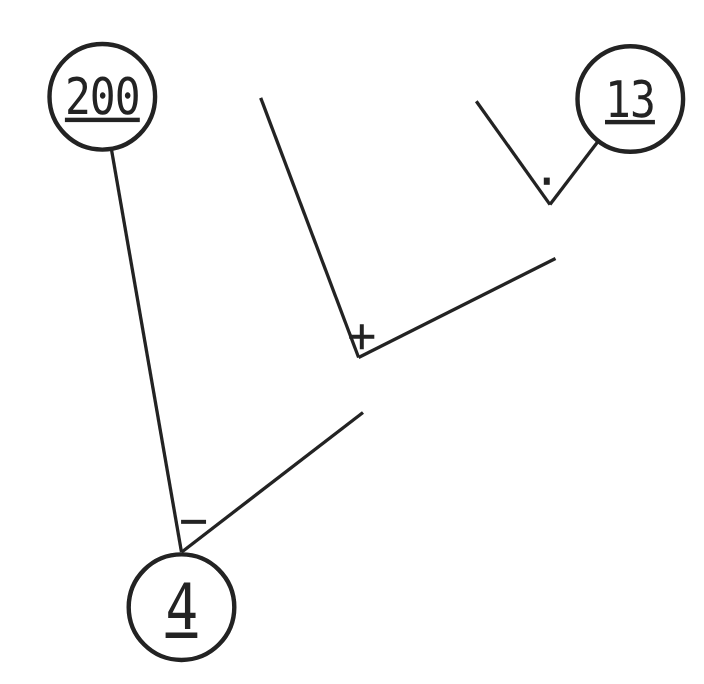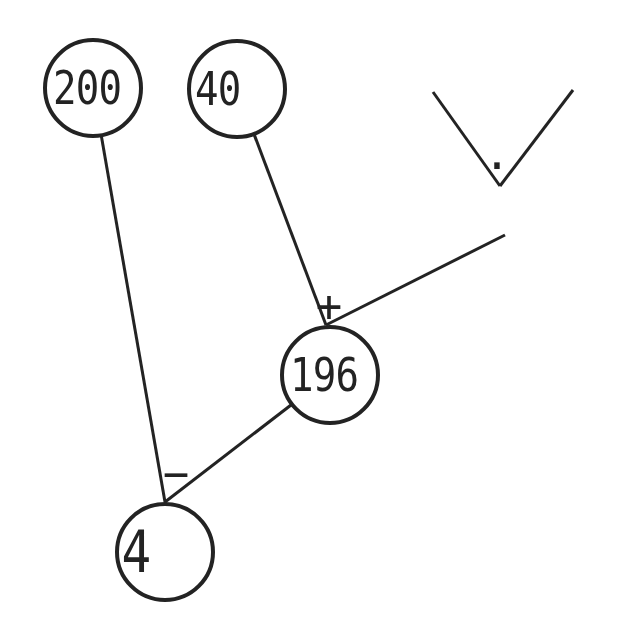--- a/index.html
+++ b/index.html
@@ -21,21 +21,22 @@
   }
   .node {
     position: absolute;
     width: 100px;
     height: 100px;
     border: 4px solid var(--ink);
     border-radius: 50%;
     background: var(--bg);
     display: flex;
     align-items: center;
-    justify-content: flex-start;
+    justify-content: center;
+    text-decoration: underline;
   }
   .node-value {
     font-size: 46px;
     line-height: 1;
     transform: scaleX(0.85);
     white-space: nowrap;
     letter-spacing: -1px;
   }
   .node--big-text .node-value {
     font-size: 58px;
@@ -77,30 +78,27 @@
     <line x1="433" y1="92" x2="500" y2="186" stroke="currentColor" stroke-width="3"></line>
     <line x1="573" y1="90" x2="500" y2="186" stroke="currentColor" stroke-width="3"></line>
     <line x1="505" y1="235" x2="326" y2="325" stroke="currentColor" stroke-width="3"></line>
     <line x1="330" y1="375" x2="165" y2="502" stroke="currentColor" stroke-width="3"></line>
   </svg>
 
   <div class="node node--n200">
     <span class="node-value">200</span>
   </div>
 
-  <div class="node node--n40">
-    <span class="node-value">40</span>
+
+
+  <div class="node node--n13">
+    <span class="node-value">13</span>
   </div>
 
 
-
-
-  <div class="node node--n196">
-    <span class="node-value">196</span>
-  </div>
 
   <div class="node node--n4 node--big-text">
     <span class="node-value">4</span>
   </div>
 
   <span class="operator operator--multiply">·</span>
 
   <span class="operator operator--add">+</span>
 
   <span class="operator operator--subtract">−</span>

